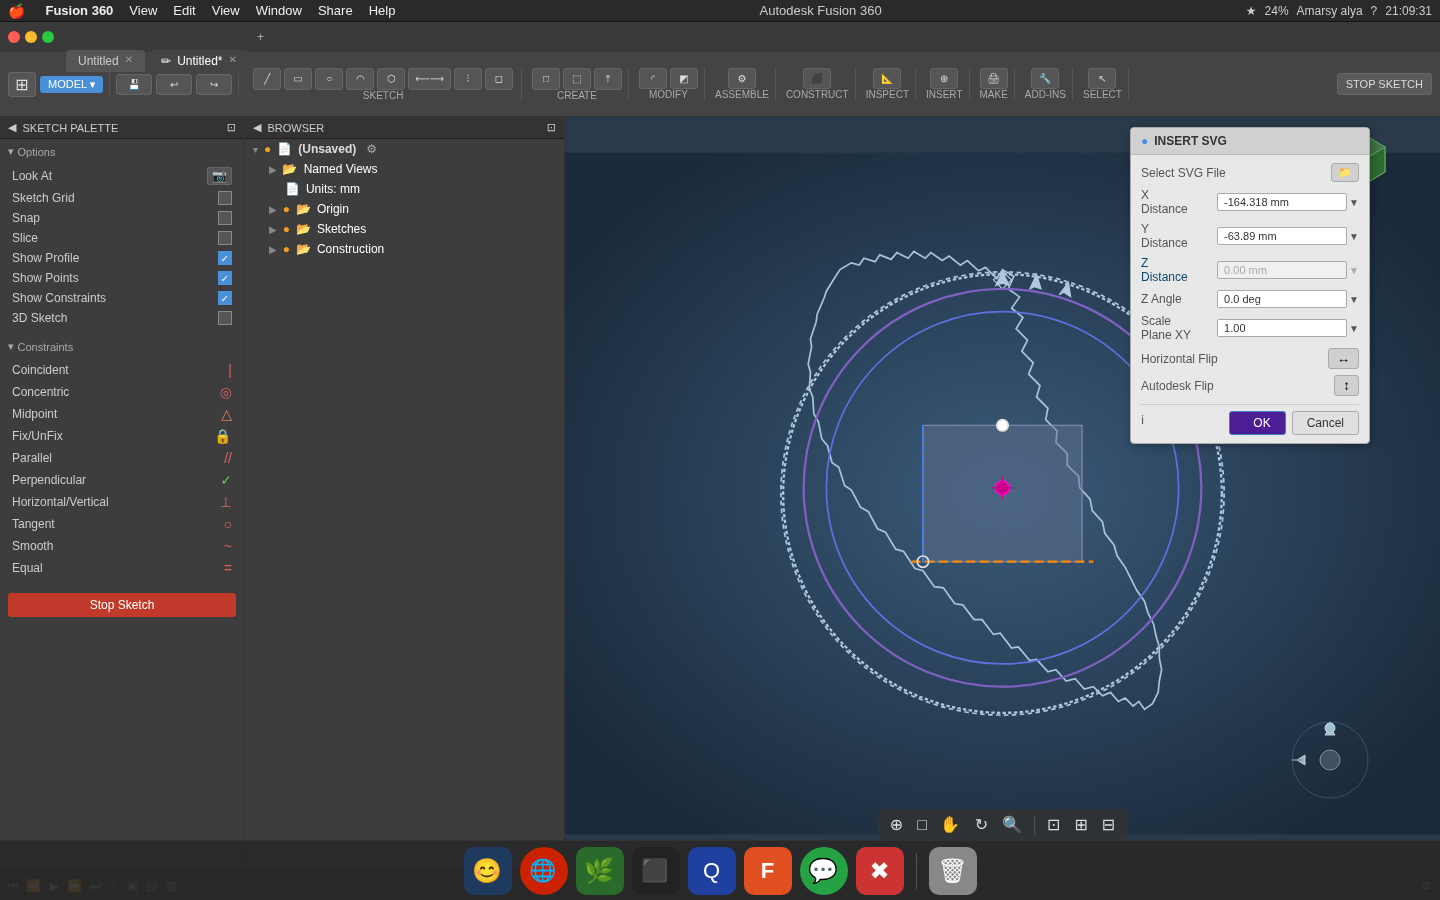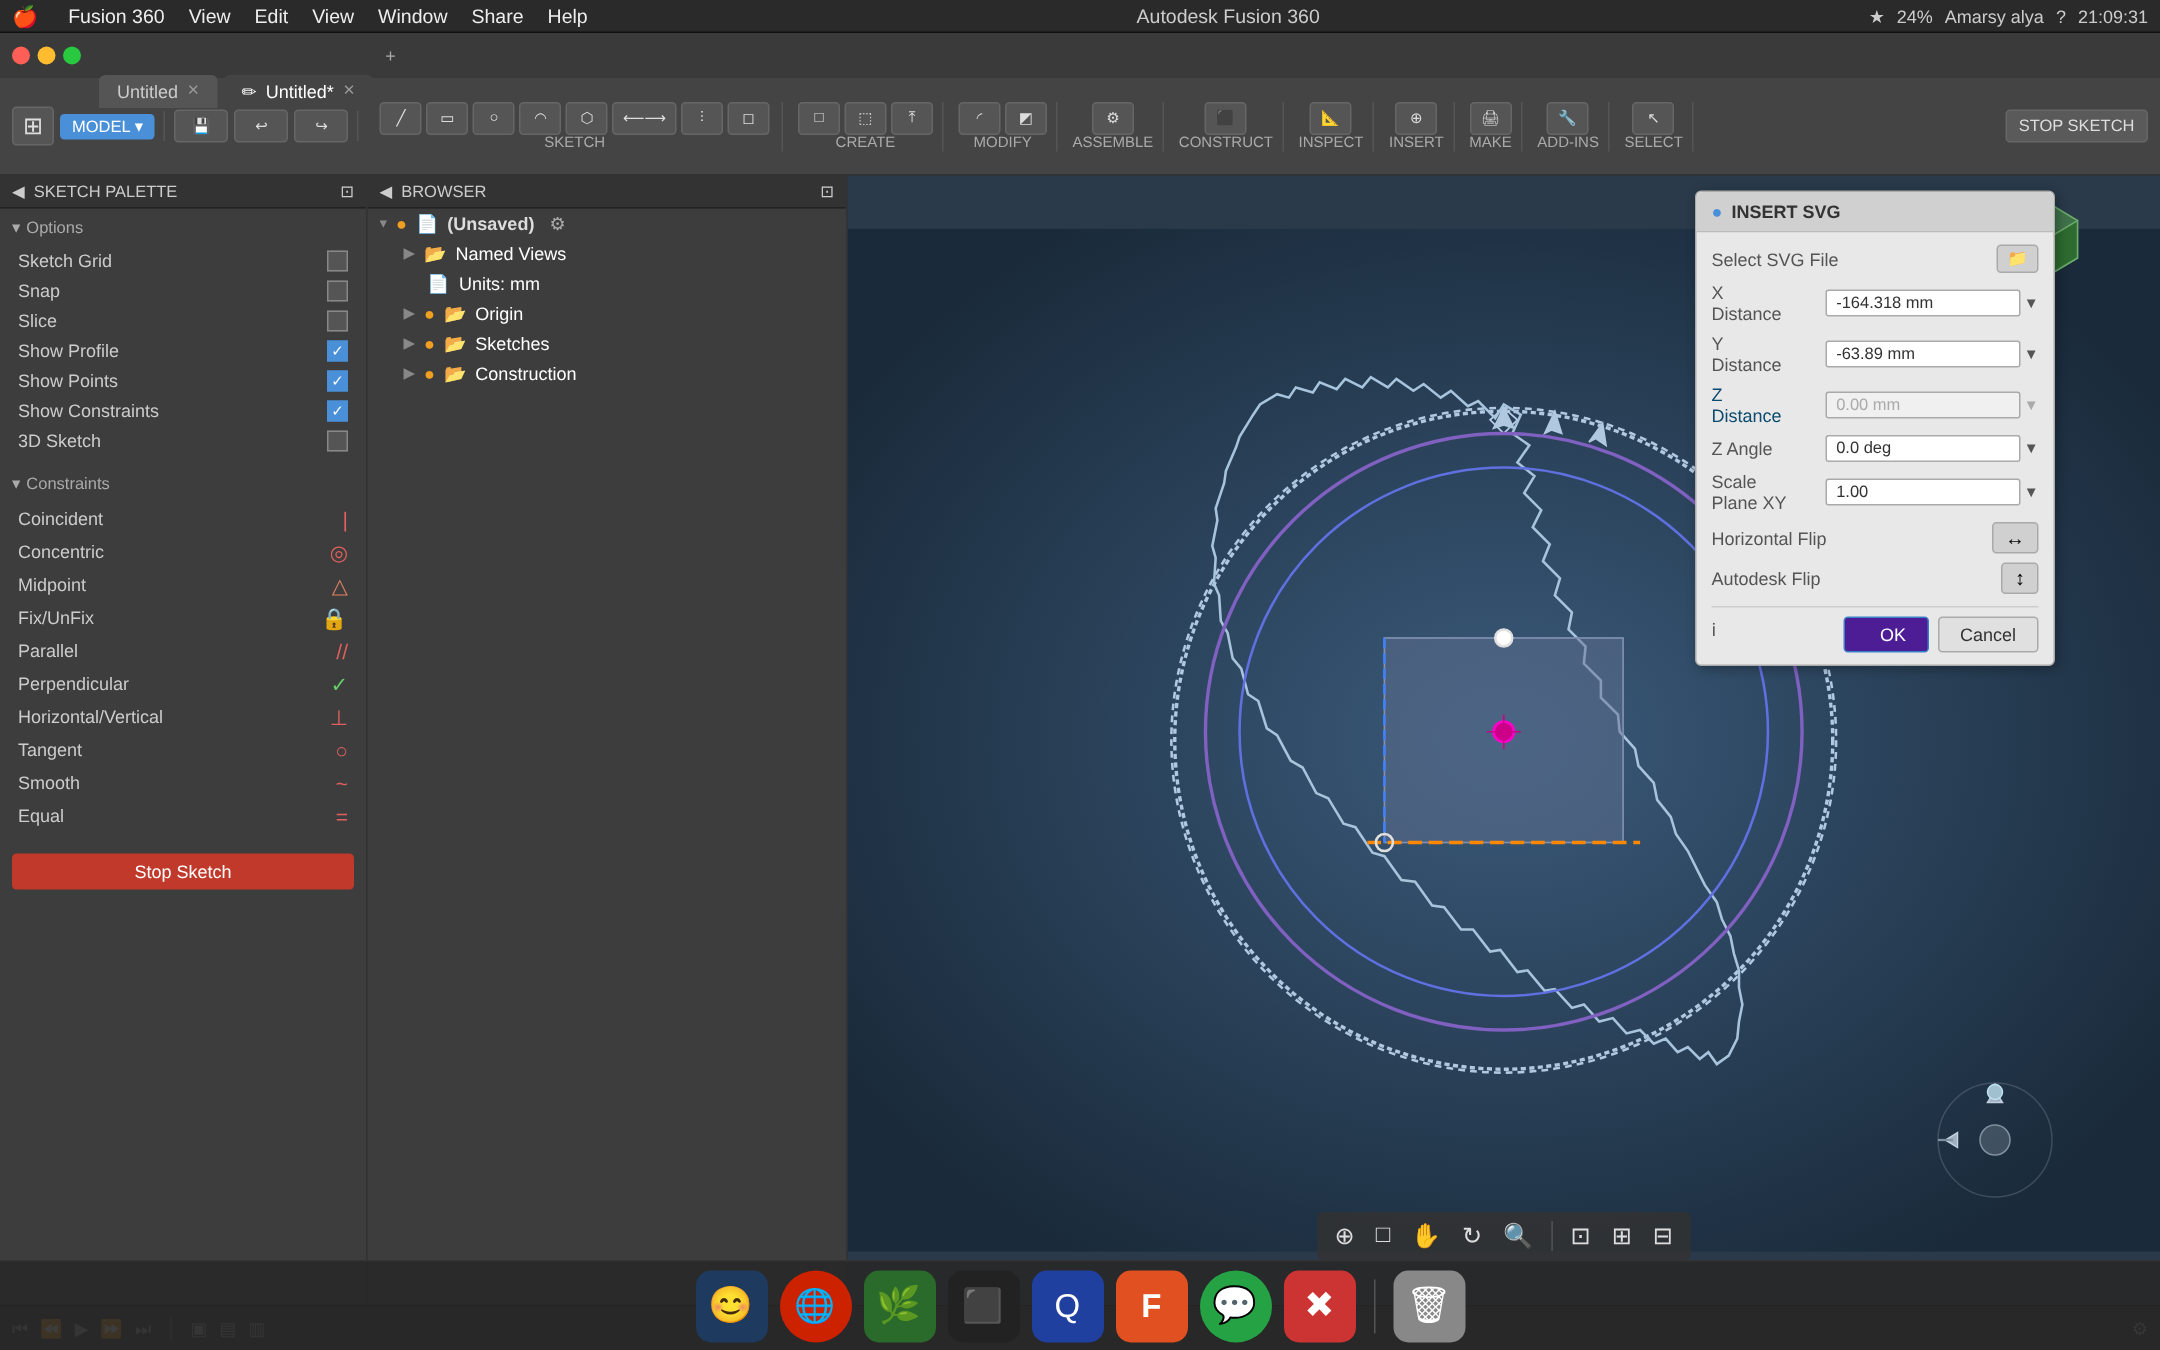--- a/index.html
+++ b/index.html
@@ -96,21 +96,21 @@
     ::-webkit-scrollbar-track { background: #2a2a2a; }
     ::-webkit-scrollbar-thumb { background: #555; border-radius: 3px; }
 
     .disabled-label { color: #0c4a6e; }
   </style>
 </head>
 <body>
 
 <div class="menu-bar">
   <span class="menu-bar-apple">🍎</span>
-  <span class="menu-bar-item" style="font-weight:normal;">Fusion 360</span>
+  <span class="menu-bar-item" style="font-weight:bold;">Fusion 360</span>
   <span class="menu-bar-item">View</span>
   <span class="menu-bar-item">Edit</span>
   <span class="menu-bar-item">View</span>
   <span class="menu-bar-item">Window</span>
   <span class="menu-bar-item">Share</span>
   <span class="menu-bar-item">Help</span>
   <span class="menu-bar-center">Autodesk Fusion 360</span>
   <div class="menu-bar-right">
     <span>★</span>
     <span>24%</span>
@@ -291,20 +291,24 @@
       <span>⊡</span>
     </div>
 
     
     <div class="palette-section">
       <div class="palette-section-title">
         <span>▾</span>
         <span>Options</span>
       </div>
 
+      <div class="palette-row">
+        <span class="palette-row-label">Look At</span>
+        <span style="background:#555;border:1px solid #666;border-radius:2px;padding:1px 4px;color:#ccc;cursor:pointer;">📷</span>
+      </div>
 
       <div class="palette-row">
         <span class="palette-row-label">Sketch Grid</span>
         <div class="palette-check"></div>
       </div>
 
       <div class="palette-row">
         <span class="palette-row-label">Snap</span>
         <div class="palette-check"></div>
       </div>

